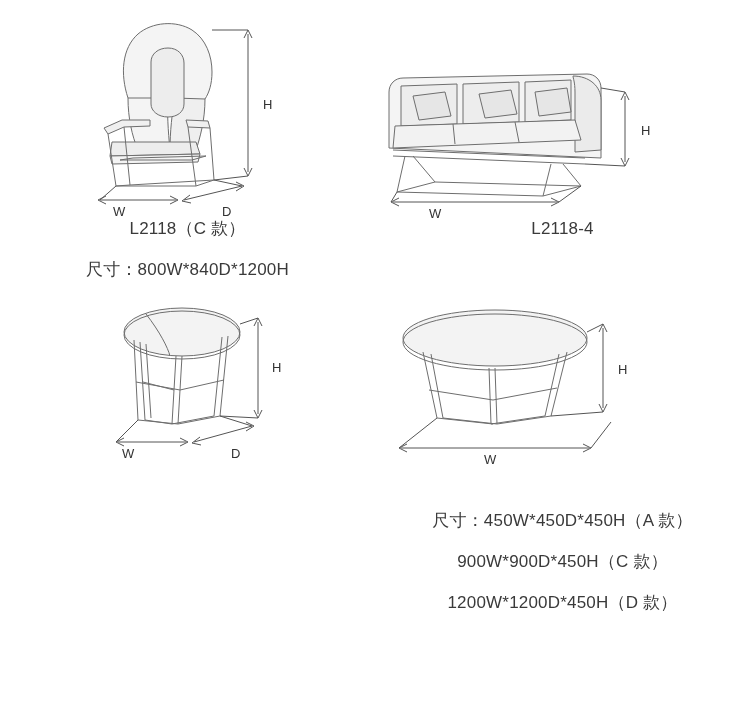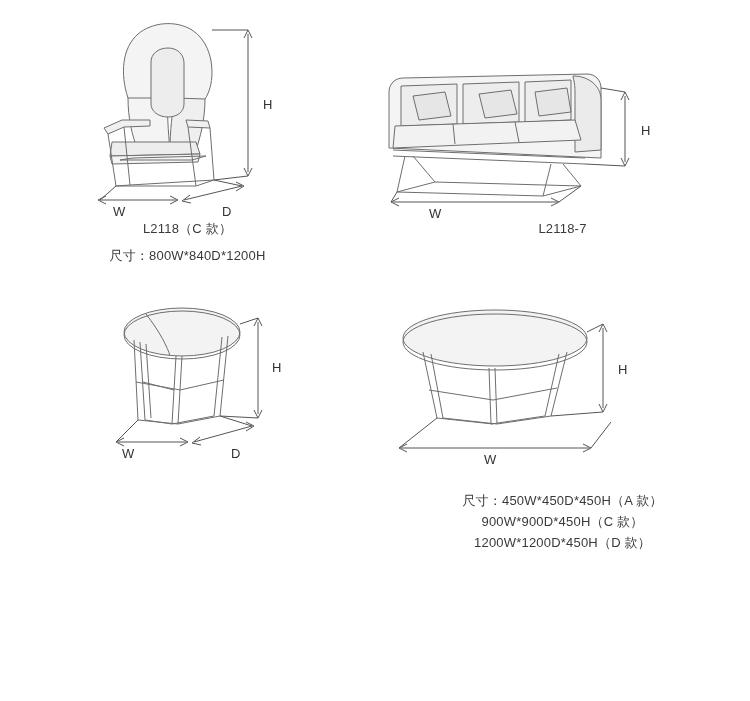--- a/index.html
+++ b/index.html
@@ -35,30 +35,31 @@
     position: relative;
     width: 375px;
   }
   .fig-1 { height: 218px; }
   .fig-2 { height: 218px; }
   .fig-3 { height: 200px; }
   .fig-4 { height: 200px; }
 
   .caption {
     text-align: center;
-    font-size: 13px;
+    font-size: 17px;
     color: #3a3a3a;
     line-height: 21px;
     letter-spacing: 0.2px;
   }
   .caption .code {
     margin-bottom: 6px;
   }
   .caption .dim {
     white-space: nowrap;
+    margin-top: 20px;
   }
   .dim-list {
     text-align: center;
   }
   svg { display: block; }
   .lbl {
     font-family: "Liberation Sans", sans-serif;
     font-size: 13px;
     fill: #333;
   }
@@ -178,21 +179,21 @@
             <path d="M18 202 L182 202"></path>
             <path d="M24 198 L16 202 L24 206"></path>
             <path d="M176 198 L184 202 L176 206"></path>
             <path d="M22 192 L16 202"></path>
             <path d="M206 186 L184 202"></path>
           </g>
           <text class="lbl" x="54" y="218">W</text>
         </svg>
       </div>
       <div class="caption">
-        <div class="code">L2118-7</div>
+        <div class="code">L2118-4</div>
       </div>
     </div>
 
     <div class="cell">
       <div class="figure fig-3">
         <svg width="375" height="200" viewBox="0 0 375 200">
           <g fill="none" stroke="#6e6e6e" stroke-width="1">
 
             <ellipse cx="182" cy="42" rx="58" ry="24" fill="#f3f3f3"></ellipse>
             <ellipse cx="182" cy="45" rx="58" ry="24" fill="none"></ellipse>

